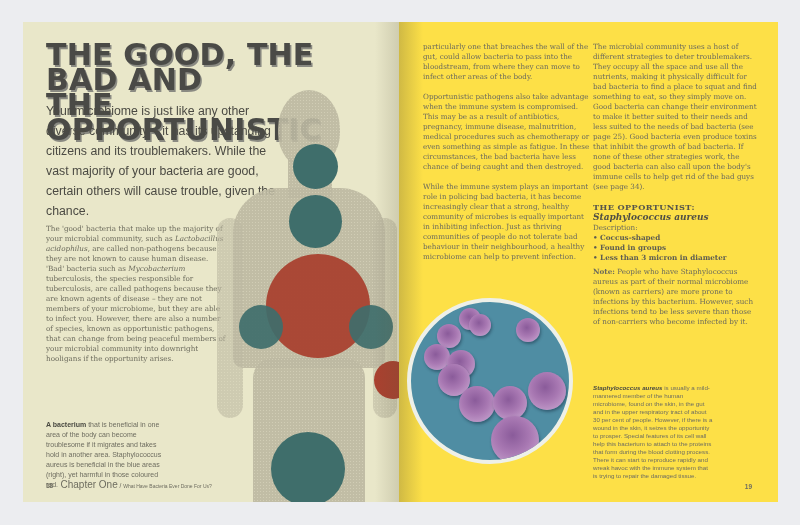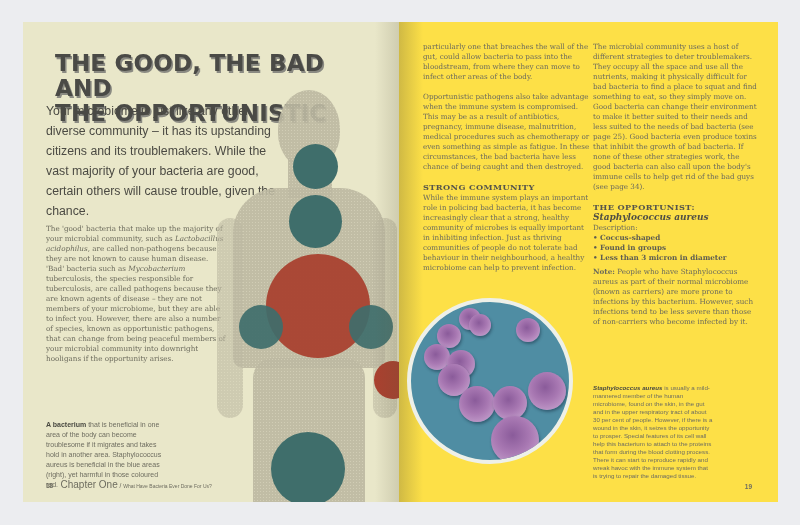--- a/index.html
+++ b/index.html
@@ -17,24 +17,24 @@
   .page.right { left:399px; width:379px; background:#fde047; }
   .gutter-shadow {
     position:absolute; top:0; bottom:0; width:24px;
   }
   .page.left .gutter-shadow { right:0; background:linear-gradient(to right, rgba(0,0,0,0), rgba(90,85,60,0.18)); }
   .page.right .gutter-shadow { left:0; background:linear-gradient(to left, rgba(0,0,0,0), rgba(90,85,60,0.28)); }
 
   .title {
     position:absolute; left:23px; top:20px; width:330px;
     font-family:"DejaVu Sans", sans-serif; font-weight:bold;
-    font-size:23px; line-height:25px; color:#4a4a46;
+    font-size:30px; line-height:25px; color:#4a4a46;
     letter-spacing:0.2px;
     text-shadow:1.5px 1.5px 0 #8a8a82;
-    margin:9px;
+    margin:0;
   }
   .standfirst {
     position:absolute; left:23px; top:79px; width:230px;
     font-family:"Liberation Sans", sans-serif;
     font-size:12.3px; line-height:20px; color:#4b4a43;
     margin:0;
   }
   .body-text {
     font-family:"DejaVu Serif", serif;
     font-size:7.2px; line-height:10px; color:#6b6a5c;
@@ -137,21 +137,20 @@
 
   <div class="gutter-shadow"></div>
 </div>
 
 <div class="page right">
   <div class="gutter-shadow"></div>
 
   <div style="position:absolute; left:24px; top:20px; width:170px;">
     <p class="body-text" style="margin-bottom:10px;">particularly one that breaches the wall of the gut, could allow bacteria to pass into the bloodstream, from where they can move to infect other areas of the body.</p>
     <p class="body-text" style="margin-bottom:10px;">Opportunistic pathogens also take advantage when the immune system is compromised. This may be as a result of antibiotics, pregnancy, immune disease, malnutrition, medical procedures such as chemotherapy or even something as simple as fatigue. In these circumstances, the bad bacteria have less chance of being caught and then destroyed.</p>
-    <h3 class="subhead">STRONG COMMUNITY</h3>
     <p class="body-text">While the immune system plays an important role in policing bad bacteria, it has become increasingly clear that a strong, healthy community of microbes is equally important in inhibiting infection. Just as thriving communities of people do not tolerate bad behaviour in their neighbourhood, a healthy microbiome can help to prevent infection.</p>
   </div>
 
   <div style="position:absolute; left:194px; top:20px; width:166px;">
     <p class="body-text" style="margin-bottom:10px;">The microbial community uses a host of different strategies to deter troublemakers. They occupy all the space and use all the nutrients, making it physically difficult for bad bacteria to find a place to squat and find something to eat, so they simply move on. Good bacteria can change their environment to make it better suited to their needs and less suited to the needs of bad bacteria (see page 25). Good bacteria even produce toxins that inhibit the growth of bad bacteria. If none of these other strategies work, the good bacteria can also call upon the body's immune cells to help get rid of the bad guys (see page 34).</p>
 
     <div>
       <h3 class="subhead" style="margin:0;">THE OPPORTUNIST:</h3>
       <div style="font-family:'DejaVu Serif', serif; font-weight:bold; font-style:italic; font-size:9px; color:#4f4e45; line-height:11px;">Staphylococcus aureus</div>
       <div class="body-text">Description:</div>

